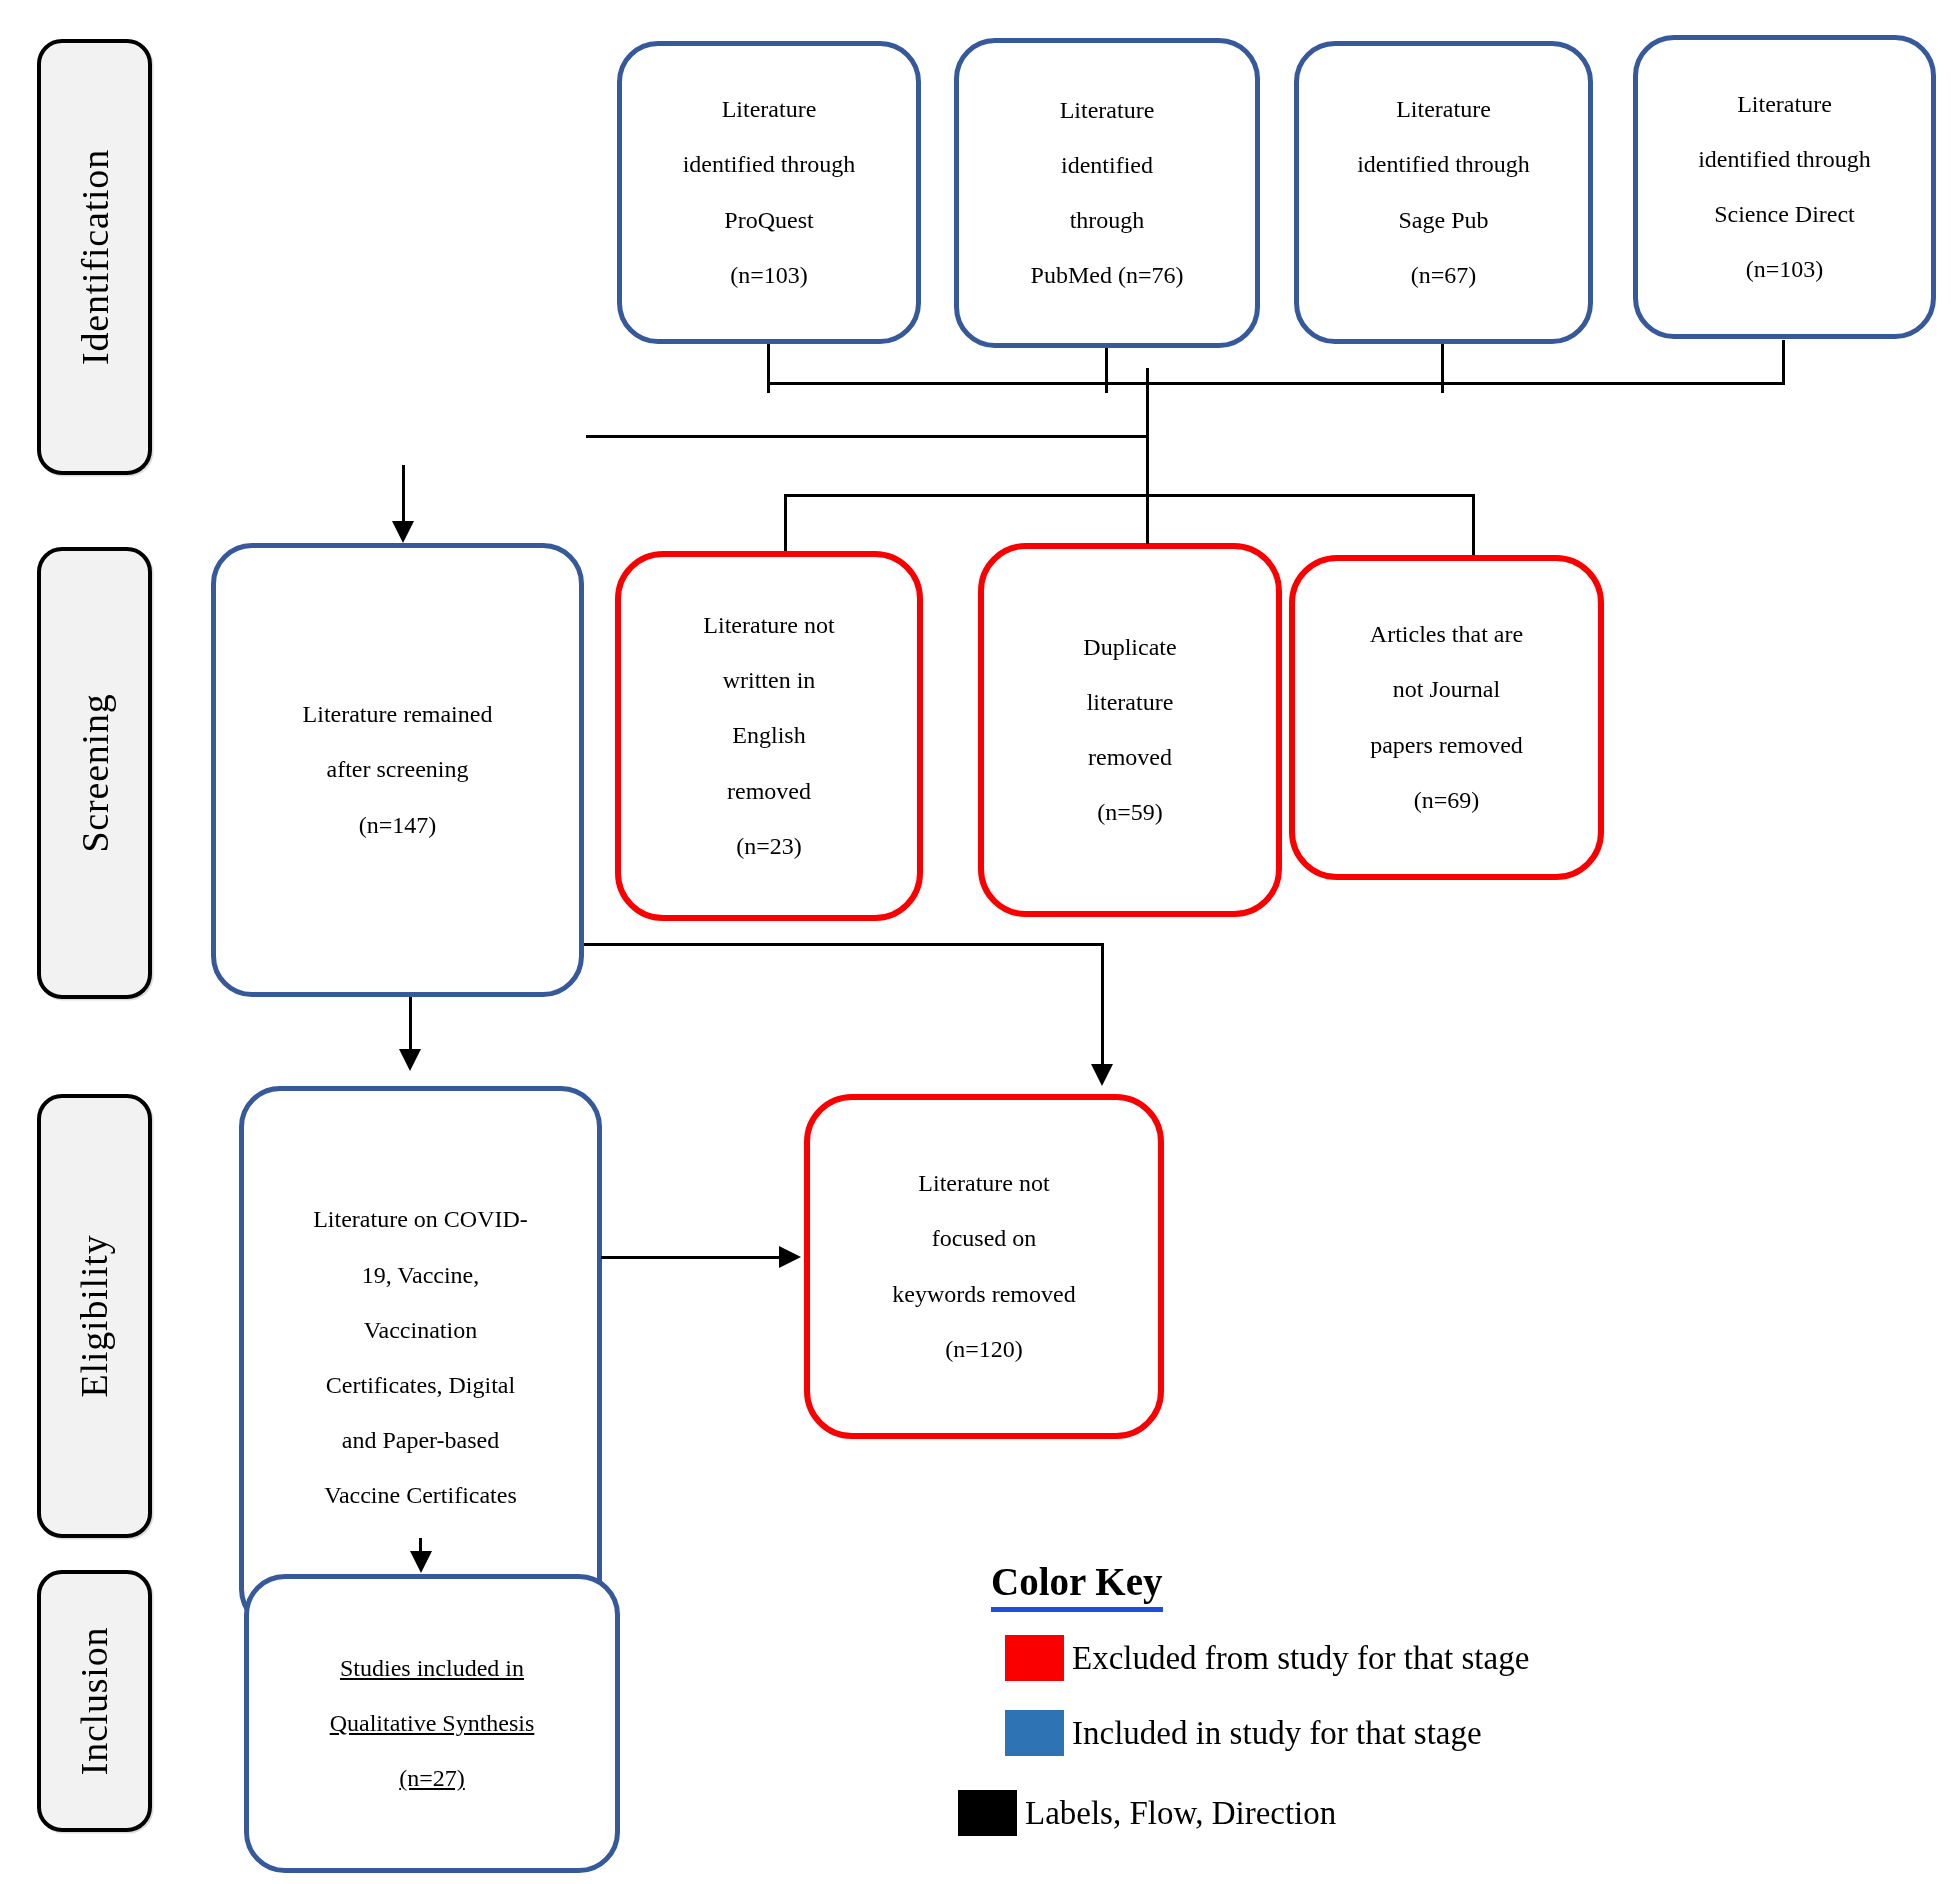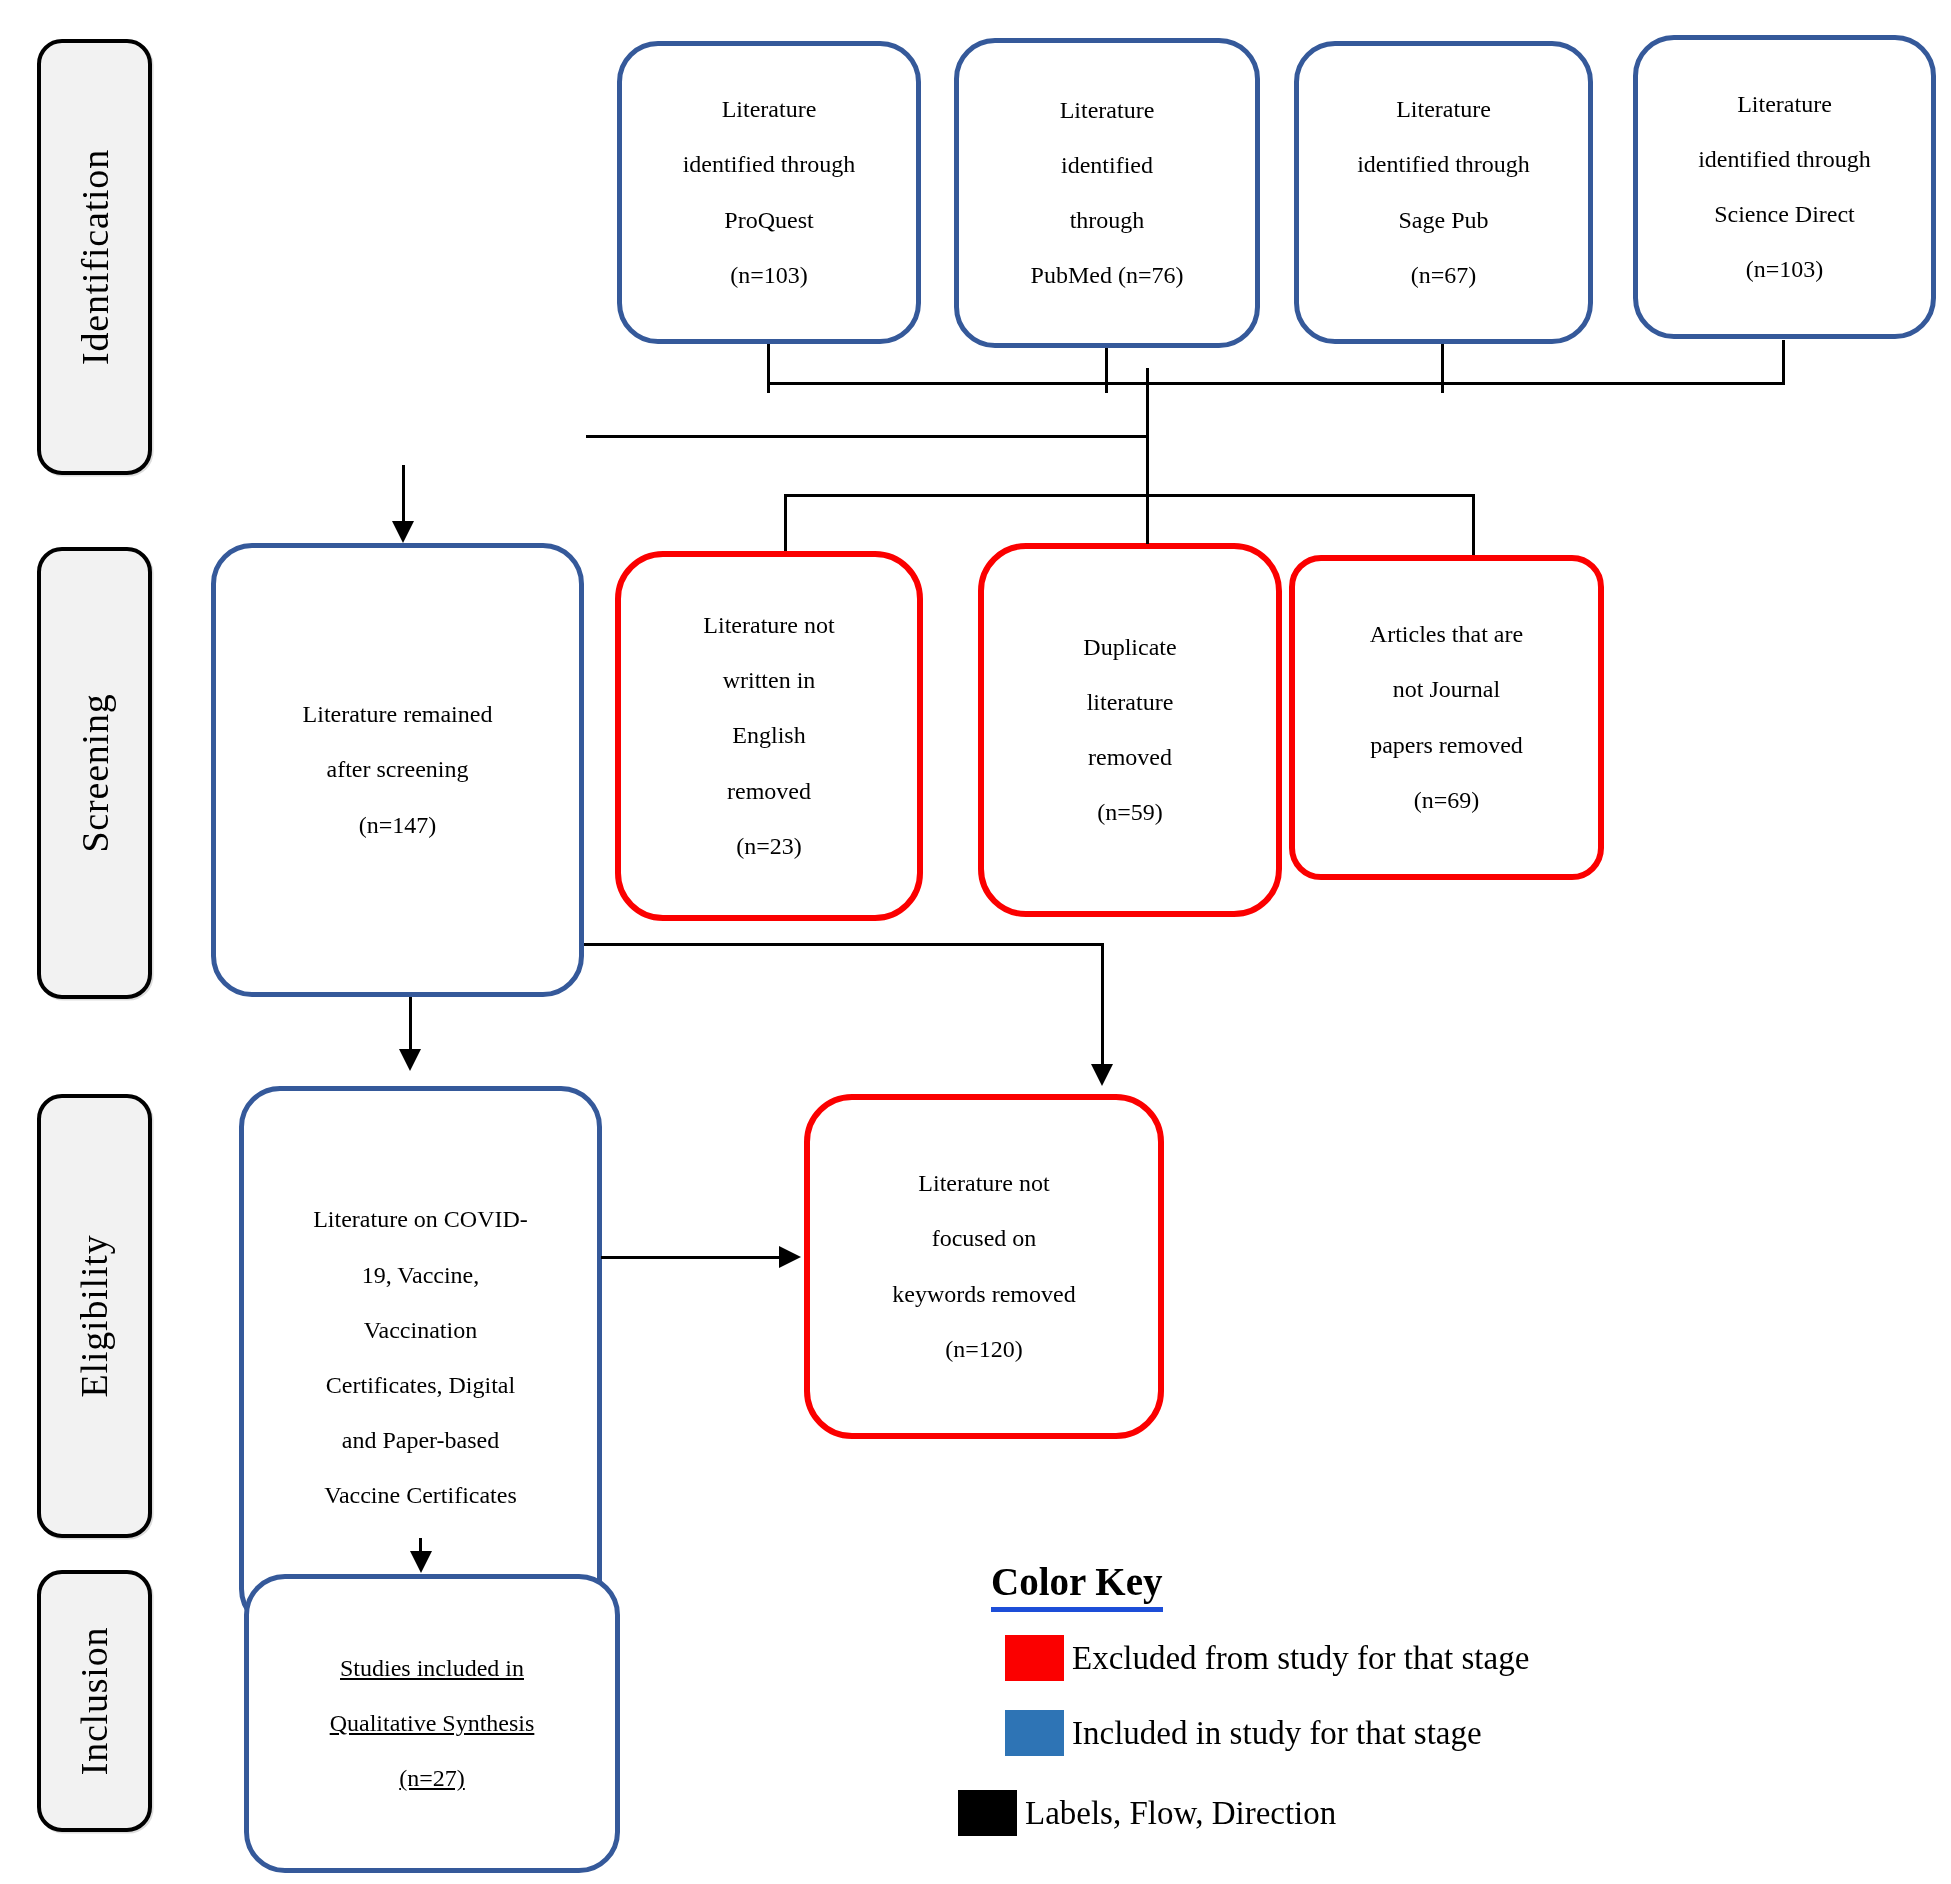--- a/index.html
+++ b/index.html
@@ -114,21 +114,21 @@
 English
 removed
 (n=23)</div>
   </div>
   <div class="box excluded" style="left: 954px; top: 543px; width: 304px; height: 374px; border-color: rgb(251, 0, 0); margin-left: 24px;">
     <div>Duplicate
 literature
 removed
 (n=59)</div>
   </div>
-  <div class="box excluded" style="left: 1289px; top: 555px; width: 315px; height: 325px; border-color: rgb(251, 0, 0); border-radius: 32px;">
+  <div class="box excluded" style="left: 1289px; top: 555px; width: 315px; height: 325px; border-color: rgb(251, 0, 0);">
     <div>Articles that are
 not Journal
 papers removed
 (n=69)</div>
   </div>
 
   <div class="box included" style="left: 239px; top: 1086px; width: 363px; height: 544px; border-color: rgb(53, 89, 154);">
     <div>Literature on COVID-
 19, Vaccine,
 Vaccination

